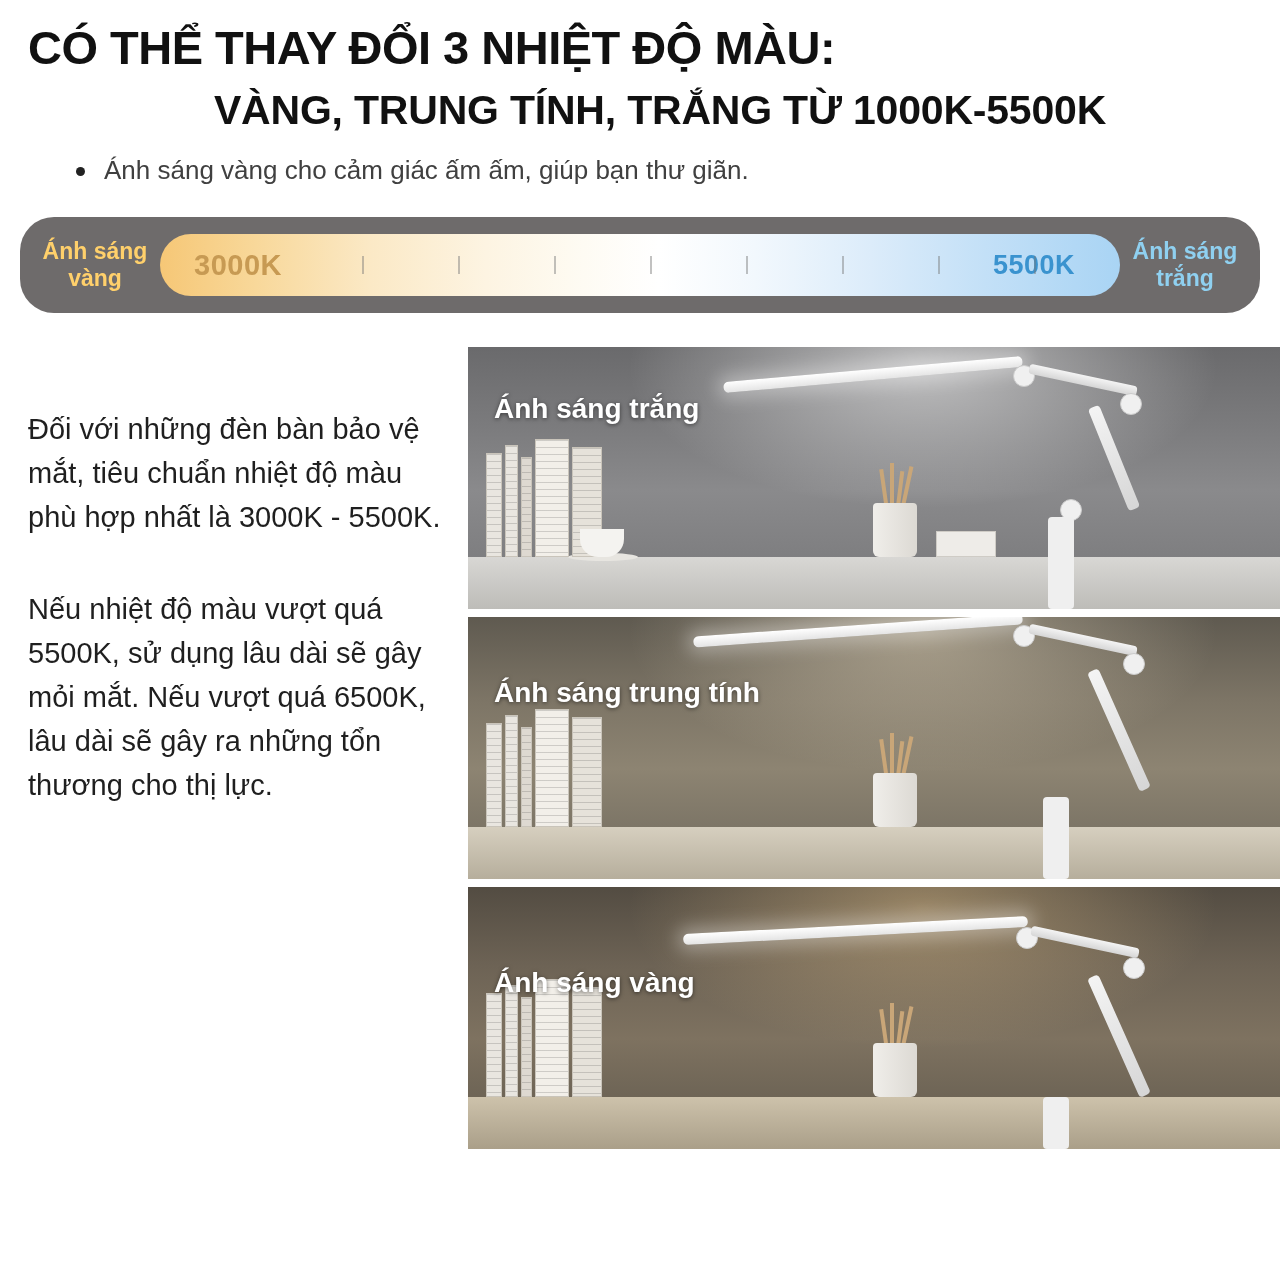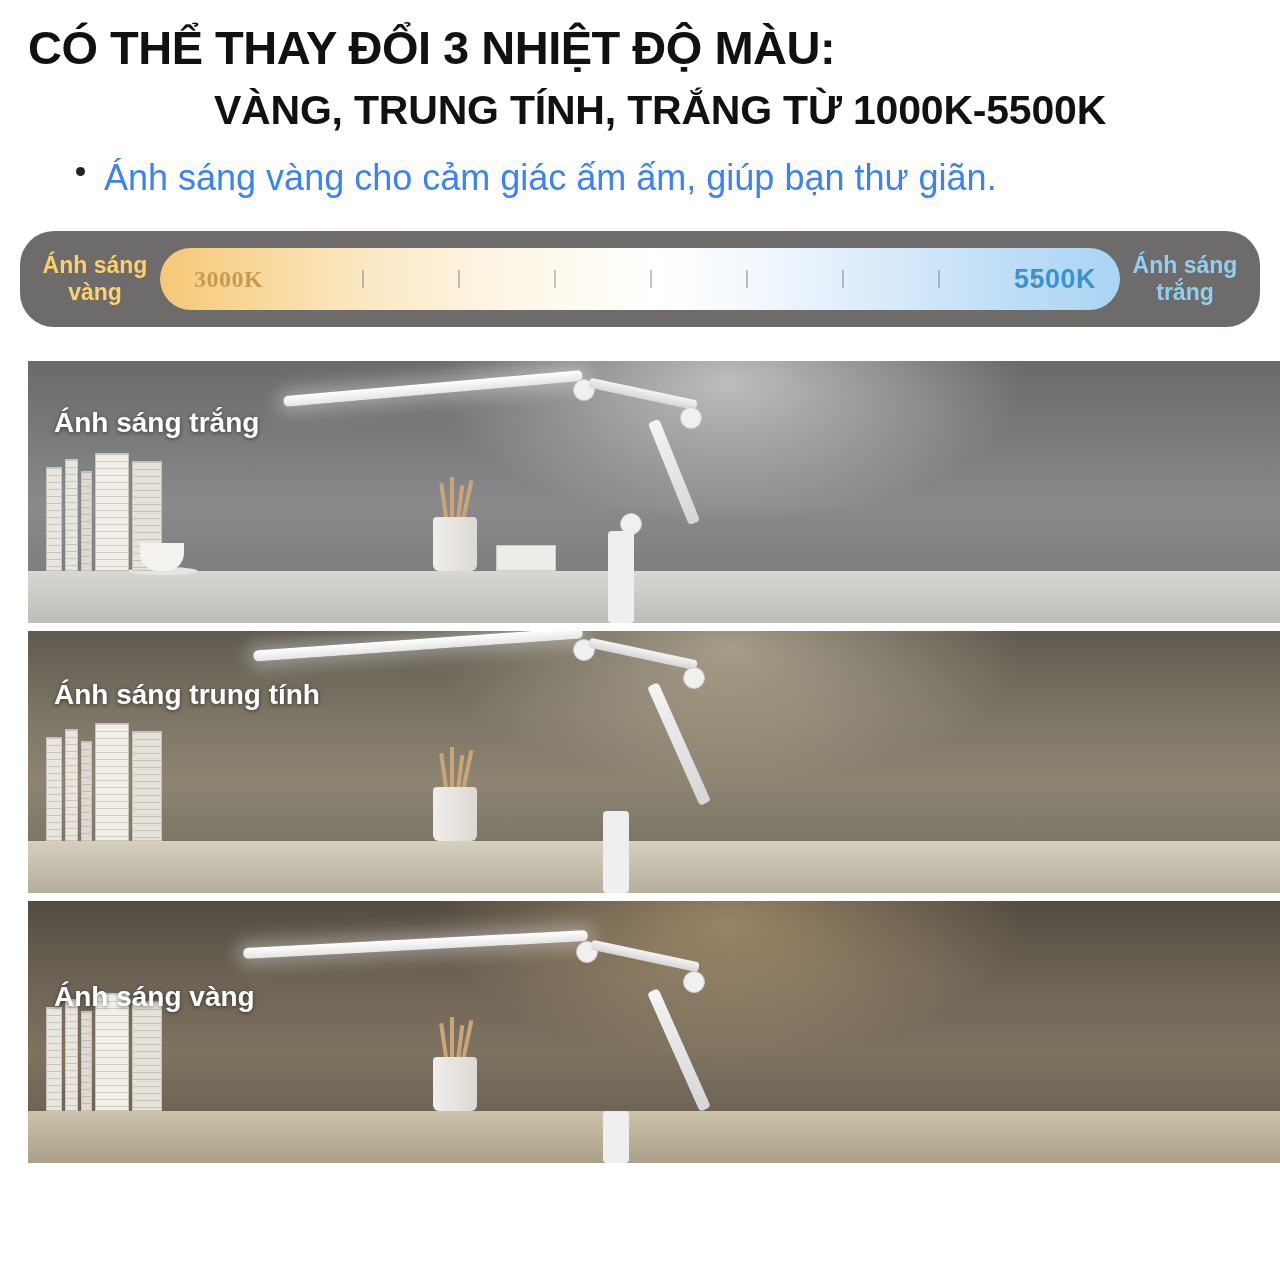--- a/index.html
+++ b/index.html
@@ -41,23 +41,23 @@
   }
 
   
   .bullets {
     margin: 18px 0 0 0;
     padding: 0 40px 0 72px;
     list-style: none;
   }
   .bullets li {
     position: relative;
-    font-size: 36px;
+    font-size: 26px;
     line-height: 1.42;
-    color: #3b82f6;
+    color: #404040;
     margin-bottom: 4px;
     padding-left: 32px;
   }
   .bullets li::before {
     content: "";
     position: absolute;
     left: 4px;
     top: 15px;
     width: 9px;
     height: 9px;
@@ -113,29 +113,28 @@
     transform: translateY(-50%);
     width: 2px;
     height: 18px;
     background: rgba(120,120,120,0.45);
   }
   .k-left {
     position: absolute;
     left: 34px;
     top: 50%;
     transform: translateY(-50%);
-    font-size: 24px;
+    font-size: 29px;
     font-weight: bold;
     color: #c79a53;
     letter-spacing: 0.5px;
-    font-family: Liberation Serif, serif;
   }
   .k-right {
     position: absolute;
-    right: 24px;
+    right: 45px;
     top: 50%;
     transform: translateY(-50%);
     font-size: 27px;
     font-weight: bold;
     color: #3a93cf;
     letter-spacing: 0.5px;
   }
 
   
   .lower {
@@ -175,21 +174,21 @@
   .photo-caption {
     position: absolute;
     left: 26px;
     top: 46px;
     color: #ffffff;
     font-size: 28px;
     font-weight: bold;
     text-shadow: 0 1px 4px rgba(0,0,0,0.55);
     z-index: 40;
   }
-  .photo.p2 .photo-caption { top: 48px; }
+  .photo.p2 .photo-caption { top: 60px; }
   .photo.p3 .photo-caption { top: 80px; }
 
   
   .scene-white {
     background: linear-gradient(to bottom, #6a6a6c 0%, #7b7b7d 30%, #8a8a8c 55%, #757577 100%);
   }
   .scene-neutral {
     background: linear-gradient(to bottom, #5f5a50 0%, #7d7566 32%, #8d8472 58%, #6e685c 100%);
   }
   .scene-warm {
@@ -365,20 +364,24 @@
     <span class="tick" style="left:61%"></span>
     <span class="tick" style="left:71%"></span>
     <span class="tick" style="left:81%"></span>
     <span class="tick" style="left:91%"></span>
   </div>
   <div class="temp-label right">Ánh sáng trắng</div>
 </div>
 
 <div class="lower">
 
+  <div class="left-col">
+    <div class="para">Đối với những đèn bàn bảo vệ mắt, tiêu chuẩn nhiệt độ màu phù hợp nhất là 3000K - 5500K.</div>
+    <div class="para">Nếu nhiệt độ màu vượt quá 5500K, sử dụng lâu dài sẽ gây mỏi mắt. Nếu vượt quá 6500K, lâu dài sẽ gây ra những tổn thương cho thị lực.</div>
+  </div>
 
   <div class="right-col">
 
     <div class="photo p1 scene-white">
       <div class="glow white"></div>
       <div class="shelf"></div>
 
       <div class="books">
         <div class="book b1">
             <div class="book-lines"></div>

